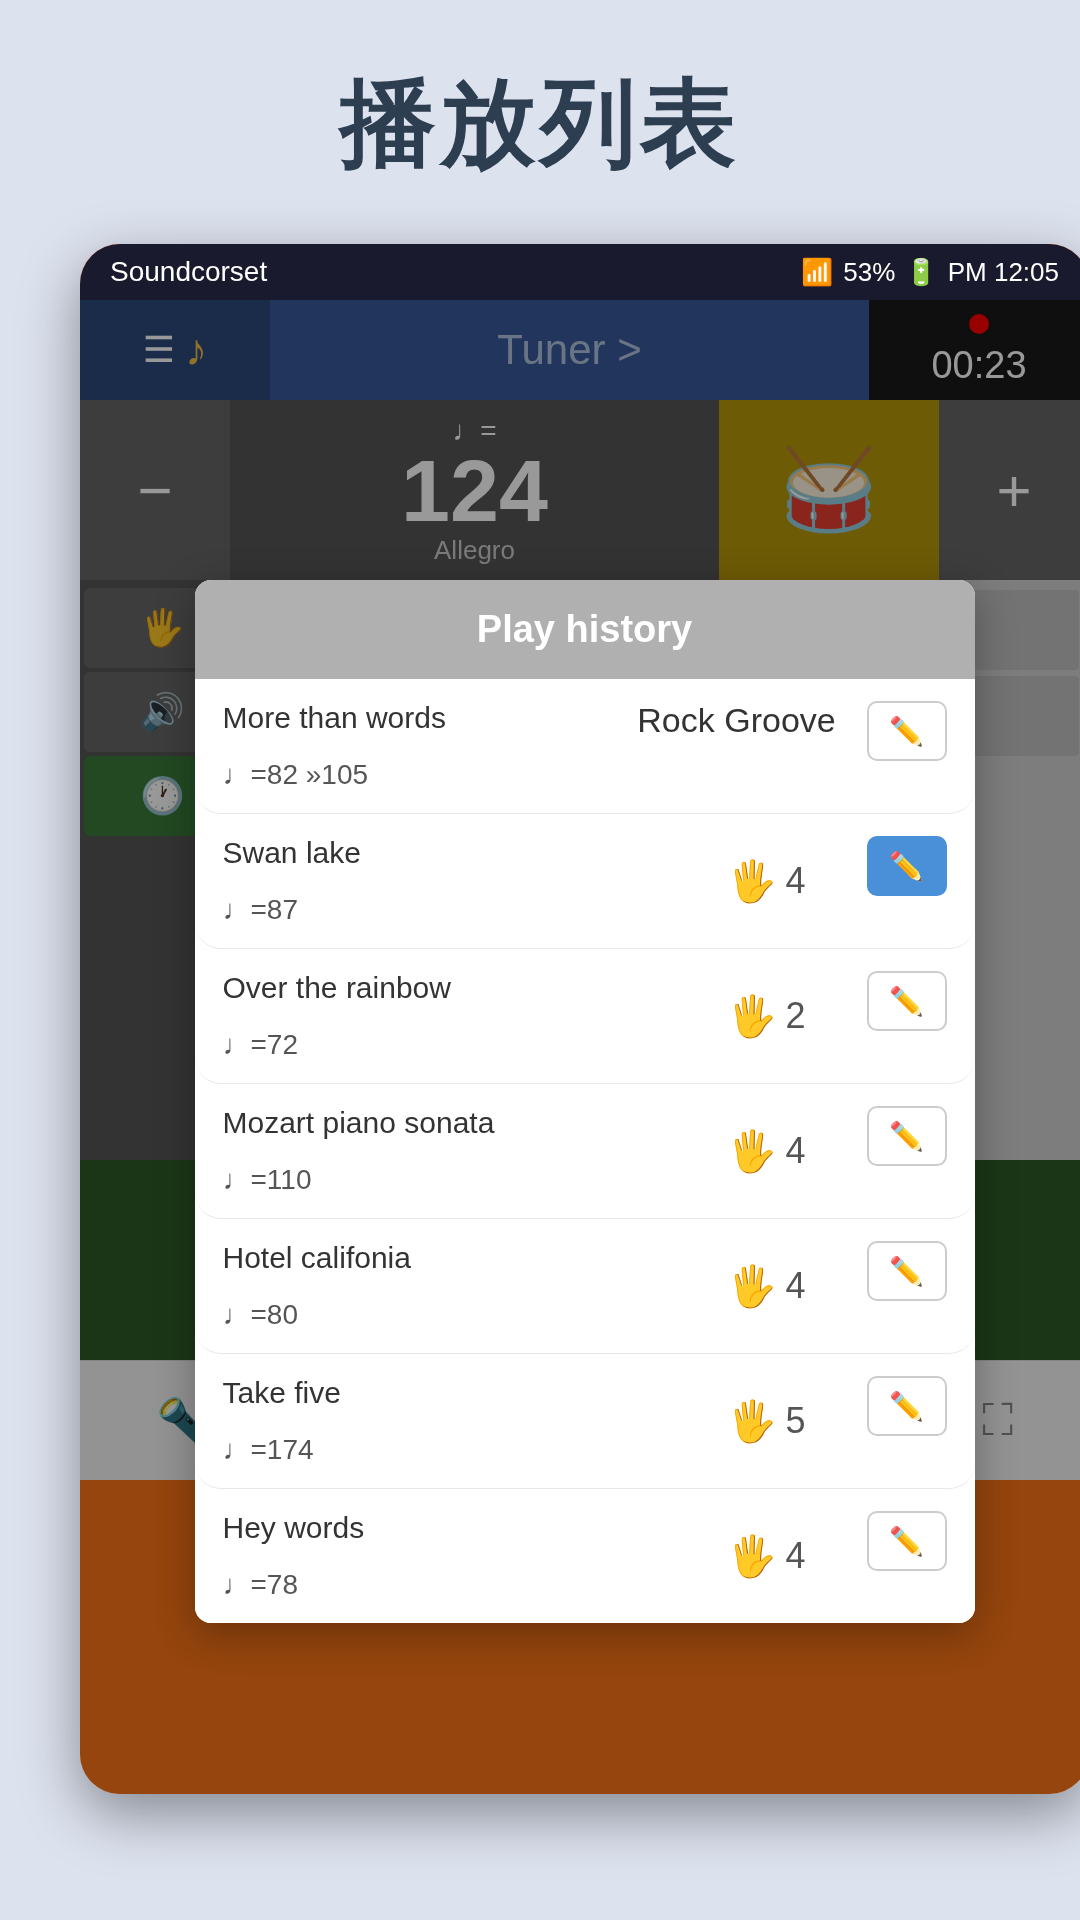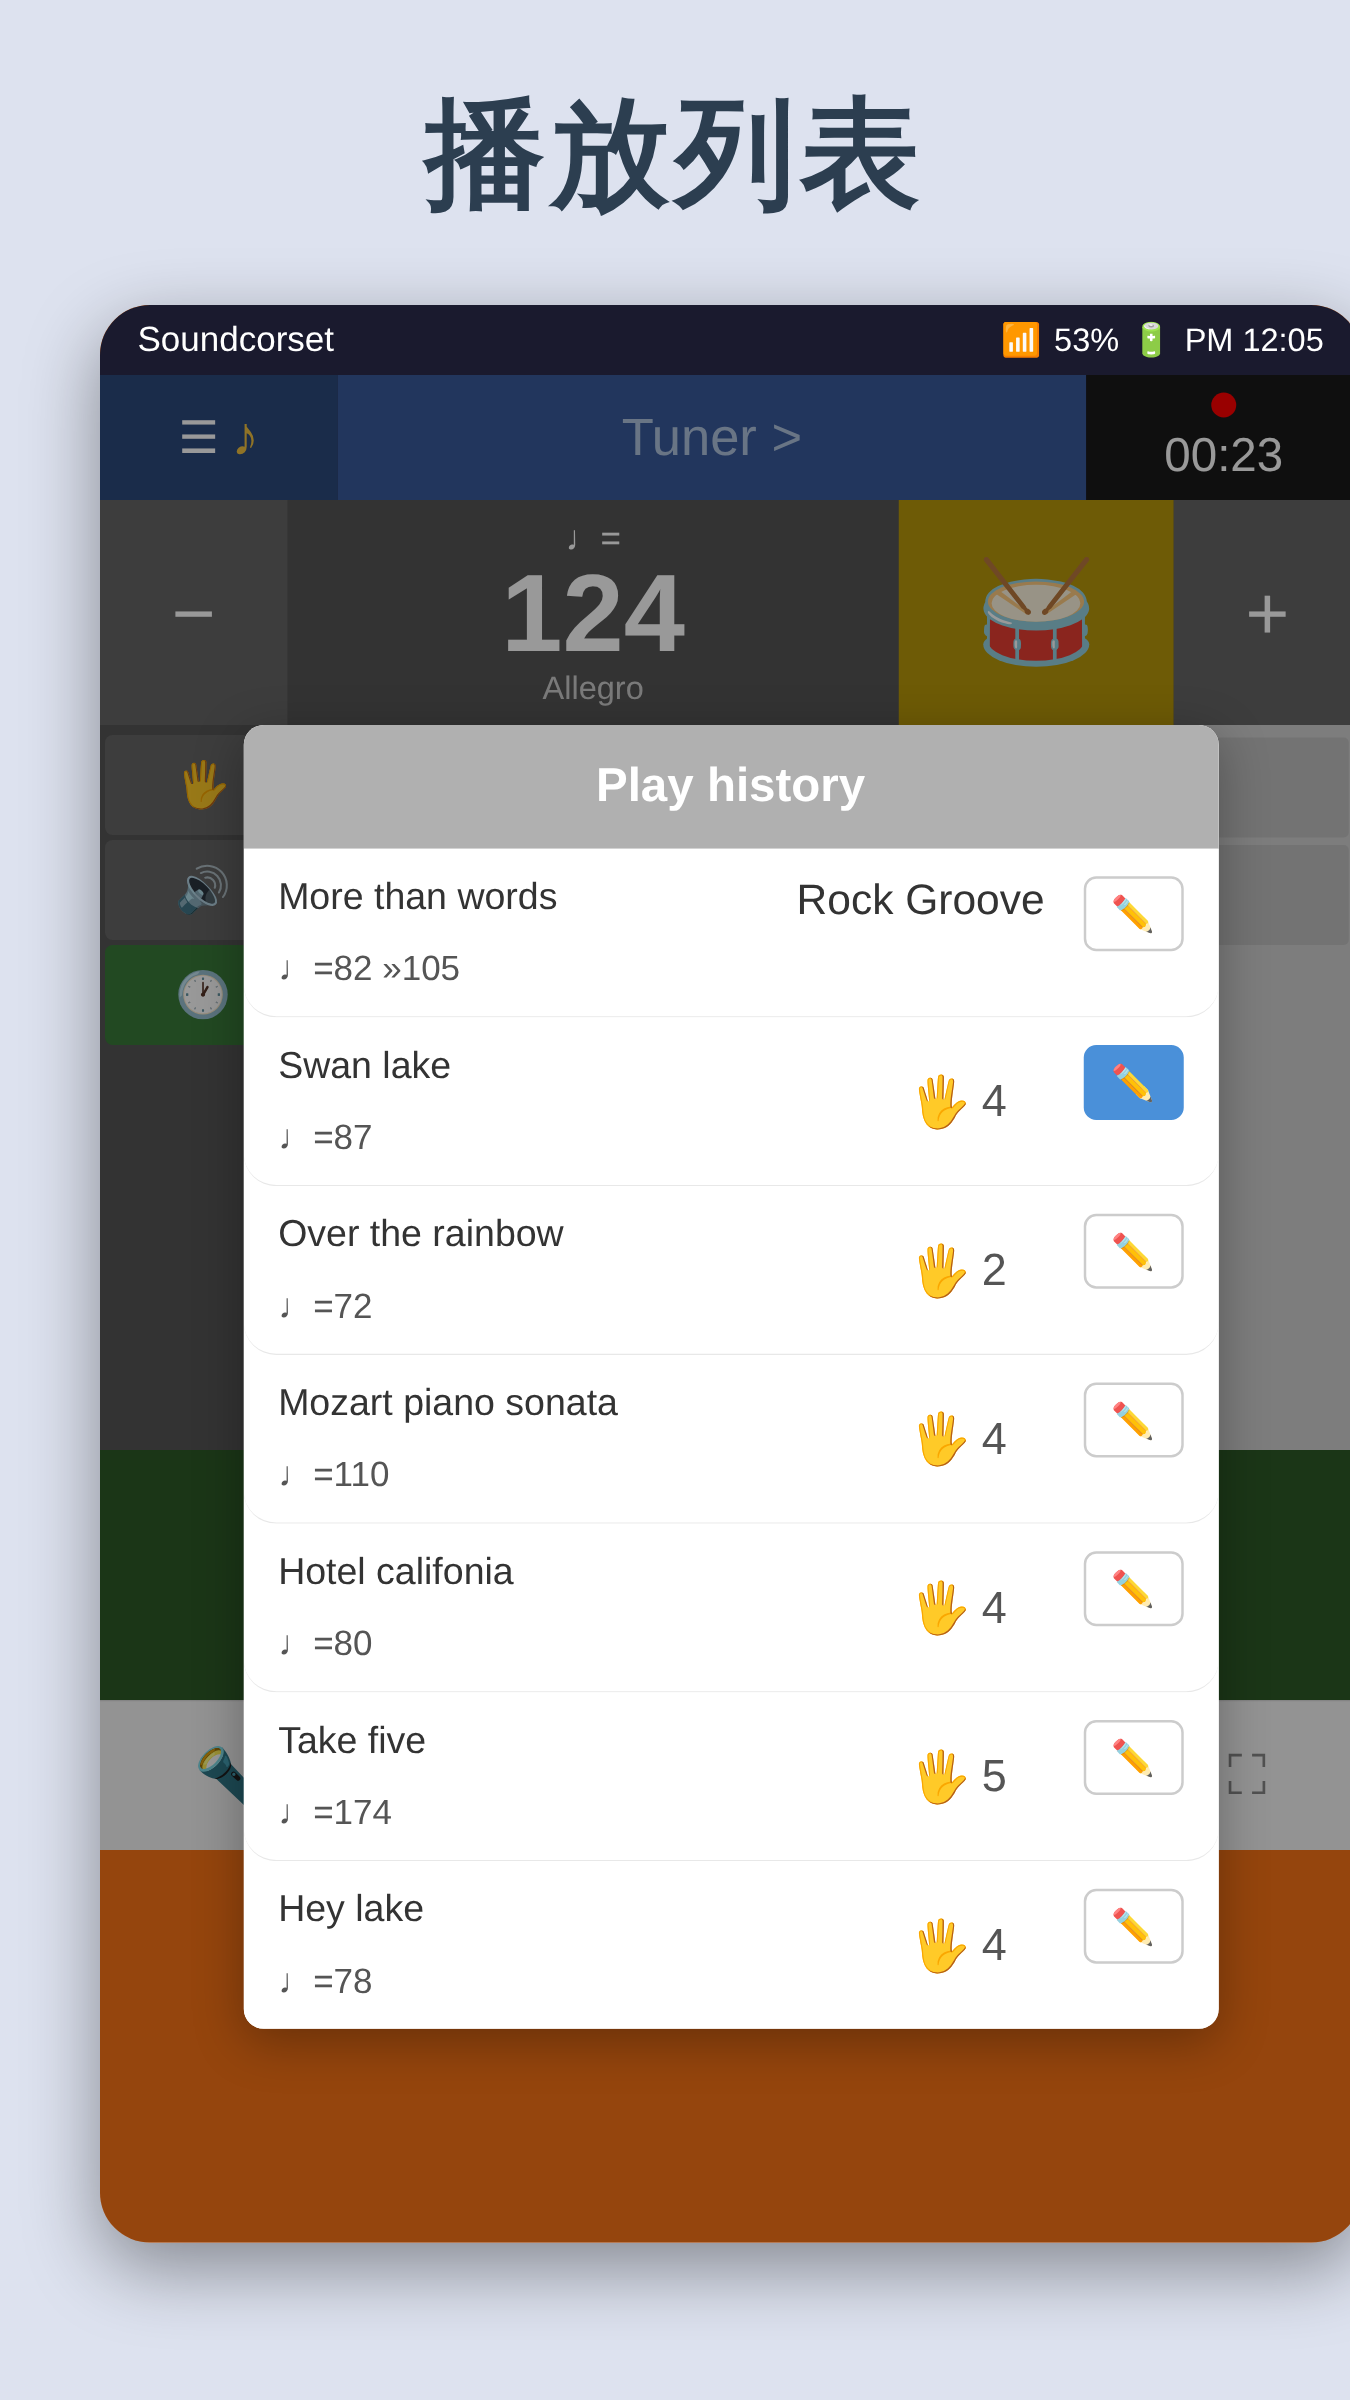--- a/index.html
+++ b/index.html
@@ -476,21 +476,21 @@
             <span class="beat-hand">🖐</span>
             <span class="beat-number">5</span>
           </div>
           <div class="edit-btn">
             <span class="pencil-icon">✏️</span>
           </div>
         </div>
 
         <div class="modal-row">
           <div class="modal-song-info">
-            <div class="song-title">Hey lake</div>
+            <div class="song-title">Hey words</div>
             <div class="song-tempo">♩=78</div>
           </div>
           <div class="beat-indicator">
             <span class="beat-hand">🖐</span>
             <span class="beat-number">4</span>
           </div>
           <div class="edit-btn">
             <span class="pencil-icon">✏️</span>
           </div>
         </div>

